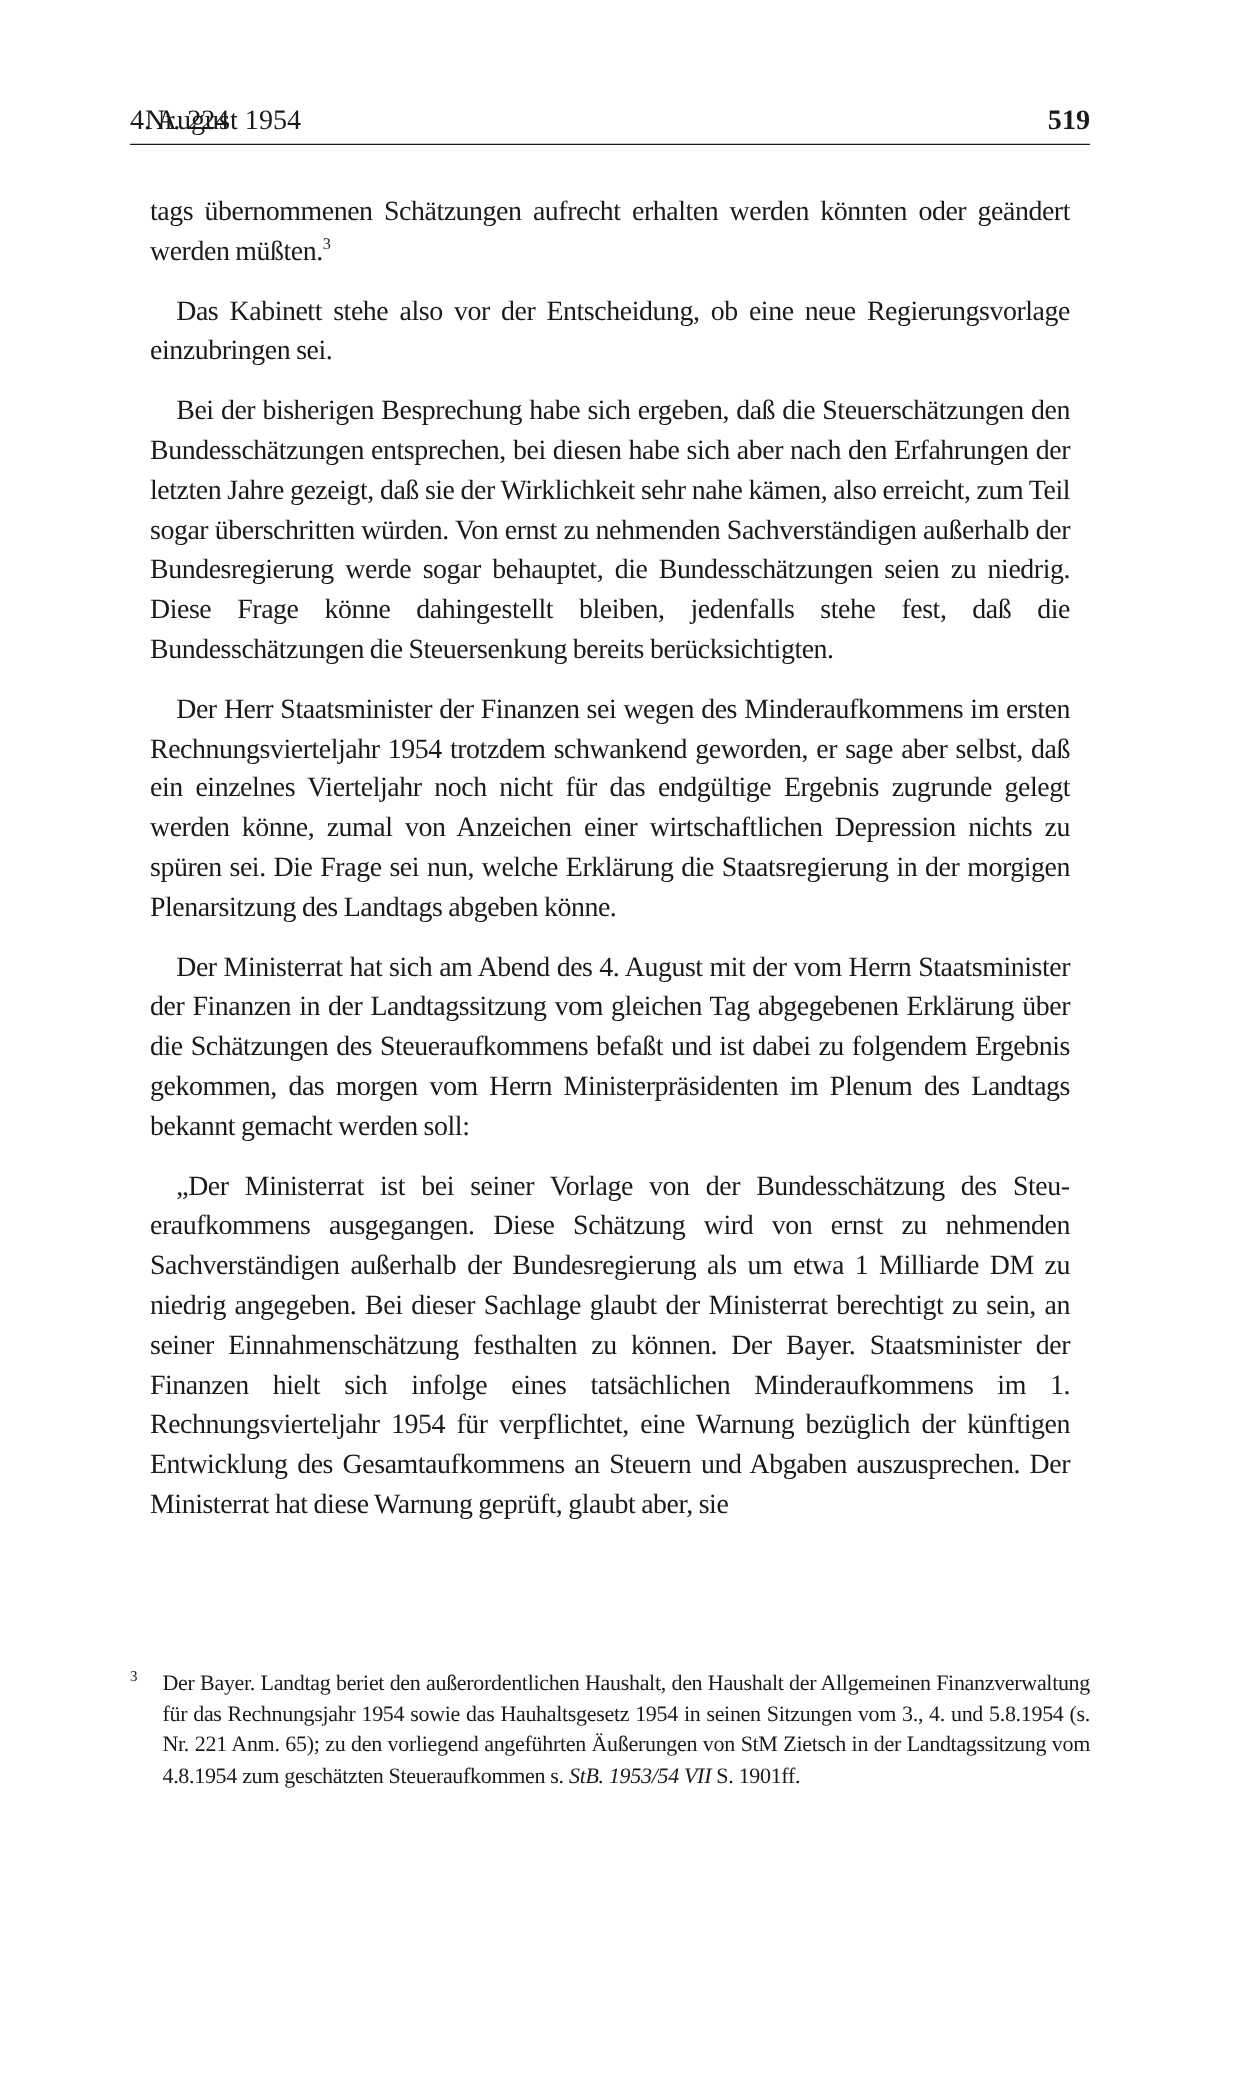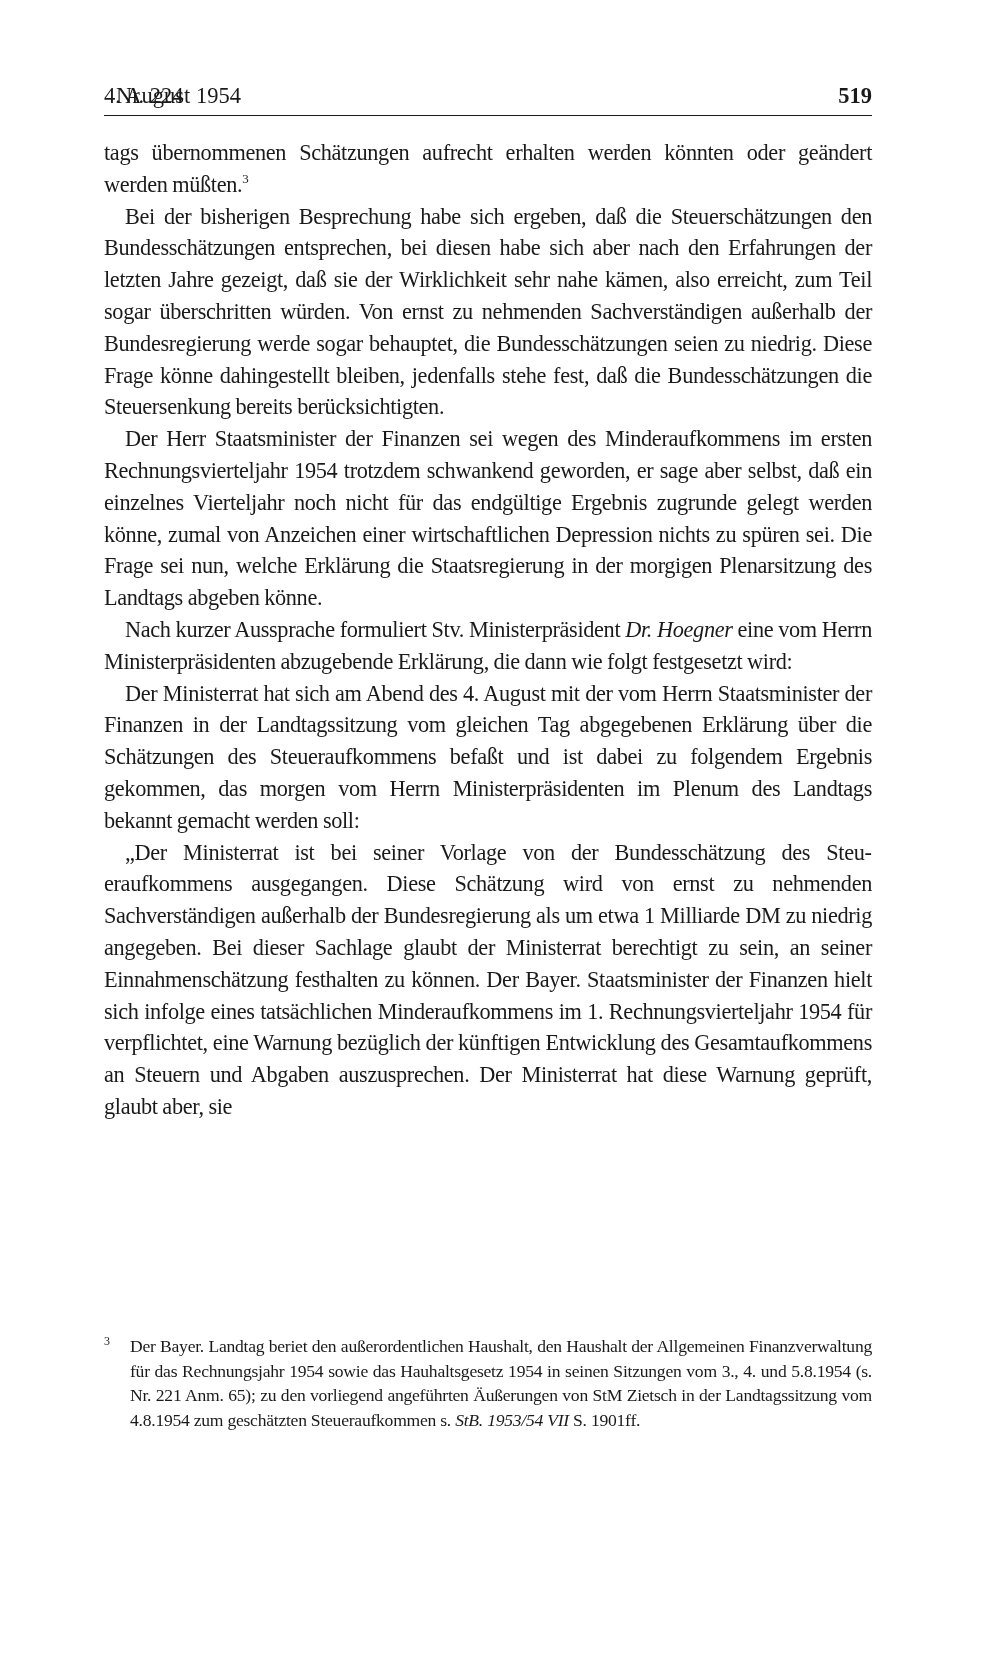--- a/index.html
+++ b/index.html
@@ -48,21 +48,21 @@
       top: 137px;
       width: 768px;
       font-size: 22.3px;
       line-height: 31.8px;
       text-align: justify;
       hyphens: manual;
       letter-spacing: -0.35px;
       word-spacing: -0.5px;
     }
     .body-text p {
-      margin: 0;
+      margin: 16px;
       text-indent: 21px;
     }
     .body-text p.cont {
       text-indent: 0;
     }
     sup {
       font-size: 13px;
       line-height: 0;
       vertical-align: 9px;
     }
@@ -95,23 +95,23 @@
 
   <div class="running-head">
     <span class="left">Nr. 224</span>
     <span class="center">4. August 1954</span>
     <span class="right">519</span>
   </div>
   <div class="head-rule"></div>
 
   <div class="body-text">
     <p class="cont"><span>tags übernommenen Schätzungen aufrecht erhalten werden könnten oder geän­dert werden müßten.</span><sup>3</sup></p>
+    <p><span>Das Kabinett stehe also vor der Entscheidung, ob eine neue Regierungsvor­lage einzubringen sei.</span></p>
     <p><span>Bei der bisherigen Besprechung habe sich ergeben, daß die Steuerschätzungen den Bundesschätzungen entsprechen, bei diesen habe sich aber nach den Erfah­rungen der letzten Jahre gezeigt, daß sie der Wirklichkeit sehr nahe kämen, also erreicht, zum Teil sogar überschritten würden. Von ernst zu nehmenden Sachverständigen außerhalb der Bundesregierung werde sogar behauptet, die Bundesschätzungen seien zu niedrig. Diese Frage könne dahingestellt bleiben, jedenfalls stehe fest, daß die Bundesschätzungen die Steuersenkung bereits berücksichtigten.</span></p>
     <p><span>Der Herr Staatsminister der Finanzen sei wegen des Minderaufkommens im ersten Rechnungsvierteljahr 1954 trotzdem schwankend geworden, er sage aber selbst, daß ein einzelnes Vierteljahr noch nicht für das endgültige Ergebnis zugrunde gelegt werden könne, zumal von Anzeichen einer wirtschaftlichen Depression nichts zu spüren sei. Die Frage sei nun, welche Erklärung die Staats­regierung in der morgigen Plenarsitzung des Landtags abgeben könne.</span></p>
-    <p><span>Nach kurzer Aussprache formuliert Stv. Ministerpräsident </span><em>Dr. Hoegner</em><span> eine vom Herrn Ministerpräsidenten abzugebende Erklärung, die dann wie folgt festgesetzt wird:</span></p>
     <p><span>Der Ministerrat hat sich am Abend des 4. August mit der vom Herrn Staats­minister der Finanzen in der Landtagssitzung vom gleichen Tag abgegebenen Erklärung über die Schätzungen des Steueraufkommens befaßt und ist dabei zu folgendem Ergebnis gekommen, das morgen vom Herrn Ministerpräsidenten im Plenum des Landtags bekannt gemacht werden soll:</span></p>
     <p><span>„Der Ministerrat ist bei seiner Vorlage von der Bundesschätzung des Steu­eraufkommens ausgegangen. Diese Schätzung wird von ernst zu nehmenden Sachverständigen außerhalb der Bundesregierung als um etwa 1 Milliarde DM zu niedrig angegeben. Bei dieser Sachlage glaubt der Ministerrat berechtigt zu sein, an seiner Einnahmenschätzung festhalten zu können. Der Bayer. Staats­minister der Finanzen hielt sich infolge eines tatsächlichen Minderaufkommens im 1. Rechnungsvierteljahr 1954 für verpflichtet, eine Warnung bezüglich der künftigen Entwicklung des Gesamtaufkommens an Steuern und Abgaben auszusprechen. Der Ministerrat hat diese Warnung geprüft, glaubt aber, sie</span></p>
   </div>
 
   <div class="footnotes">
     <div class="footnote">
       <span class="fn-mark">3</span>
       <span>Der Bayer. Landtag beriet den außerordentlichen Haushalt, den Haushalt der Allgemeinen Finanzverwaltung für das Rechnungsjahr 1954 sowie das Hauhaltsgesetz 1954 in seinen Sitzungen vom 3., 4. und 5.8.1954 (s. Nr. 221 Anm. 65); zu den vorliegend angeführten Äußerungen von StM Zietsch in der Landtagssitzung vom 4.8.1954 zum geschätzten Steuer­aufkommen s. </span><em>StB. 1953/54 VII</em><span> S. 1901ff.</span>
     </div>
   </div>

